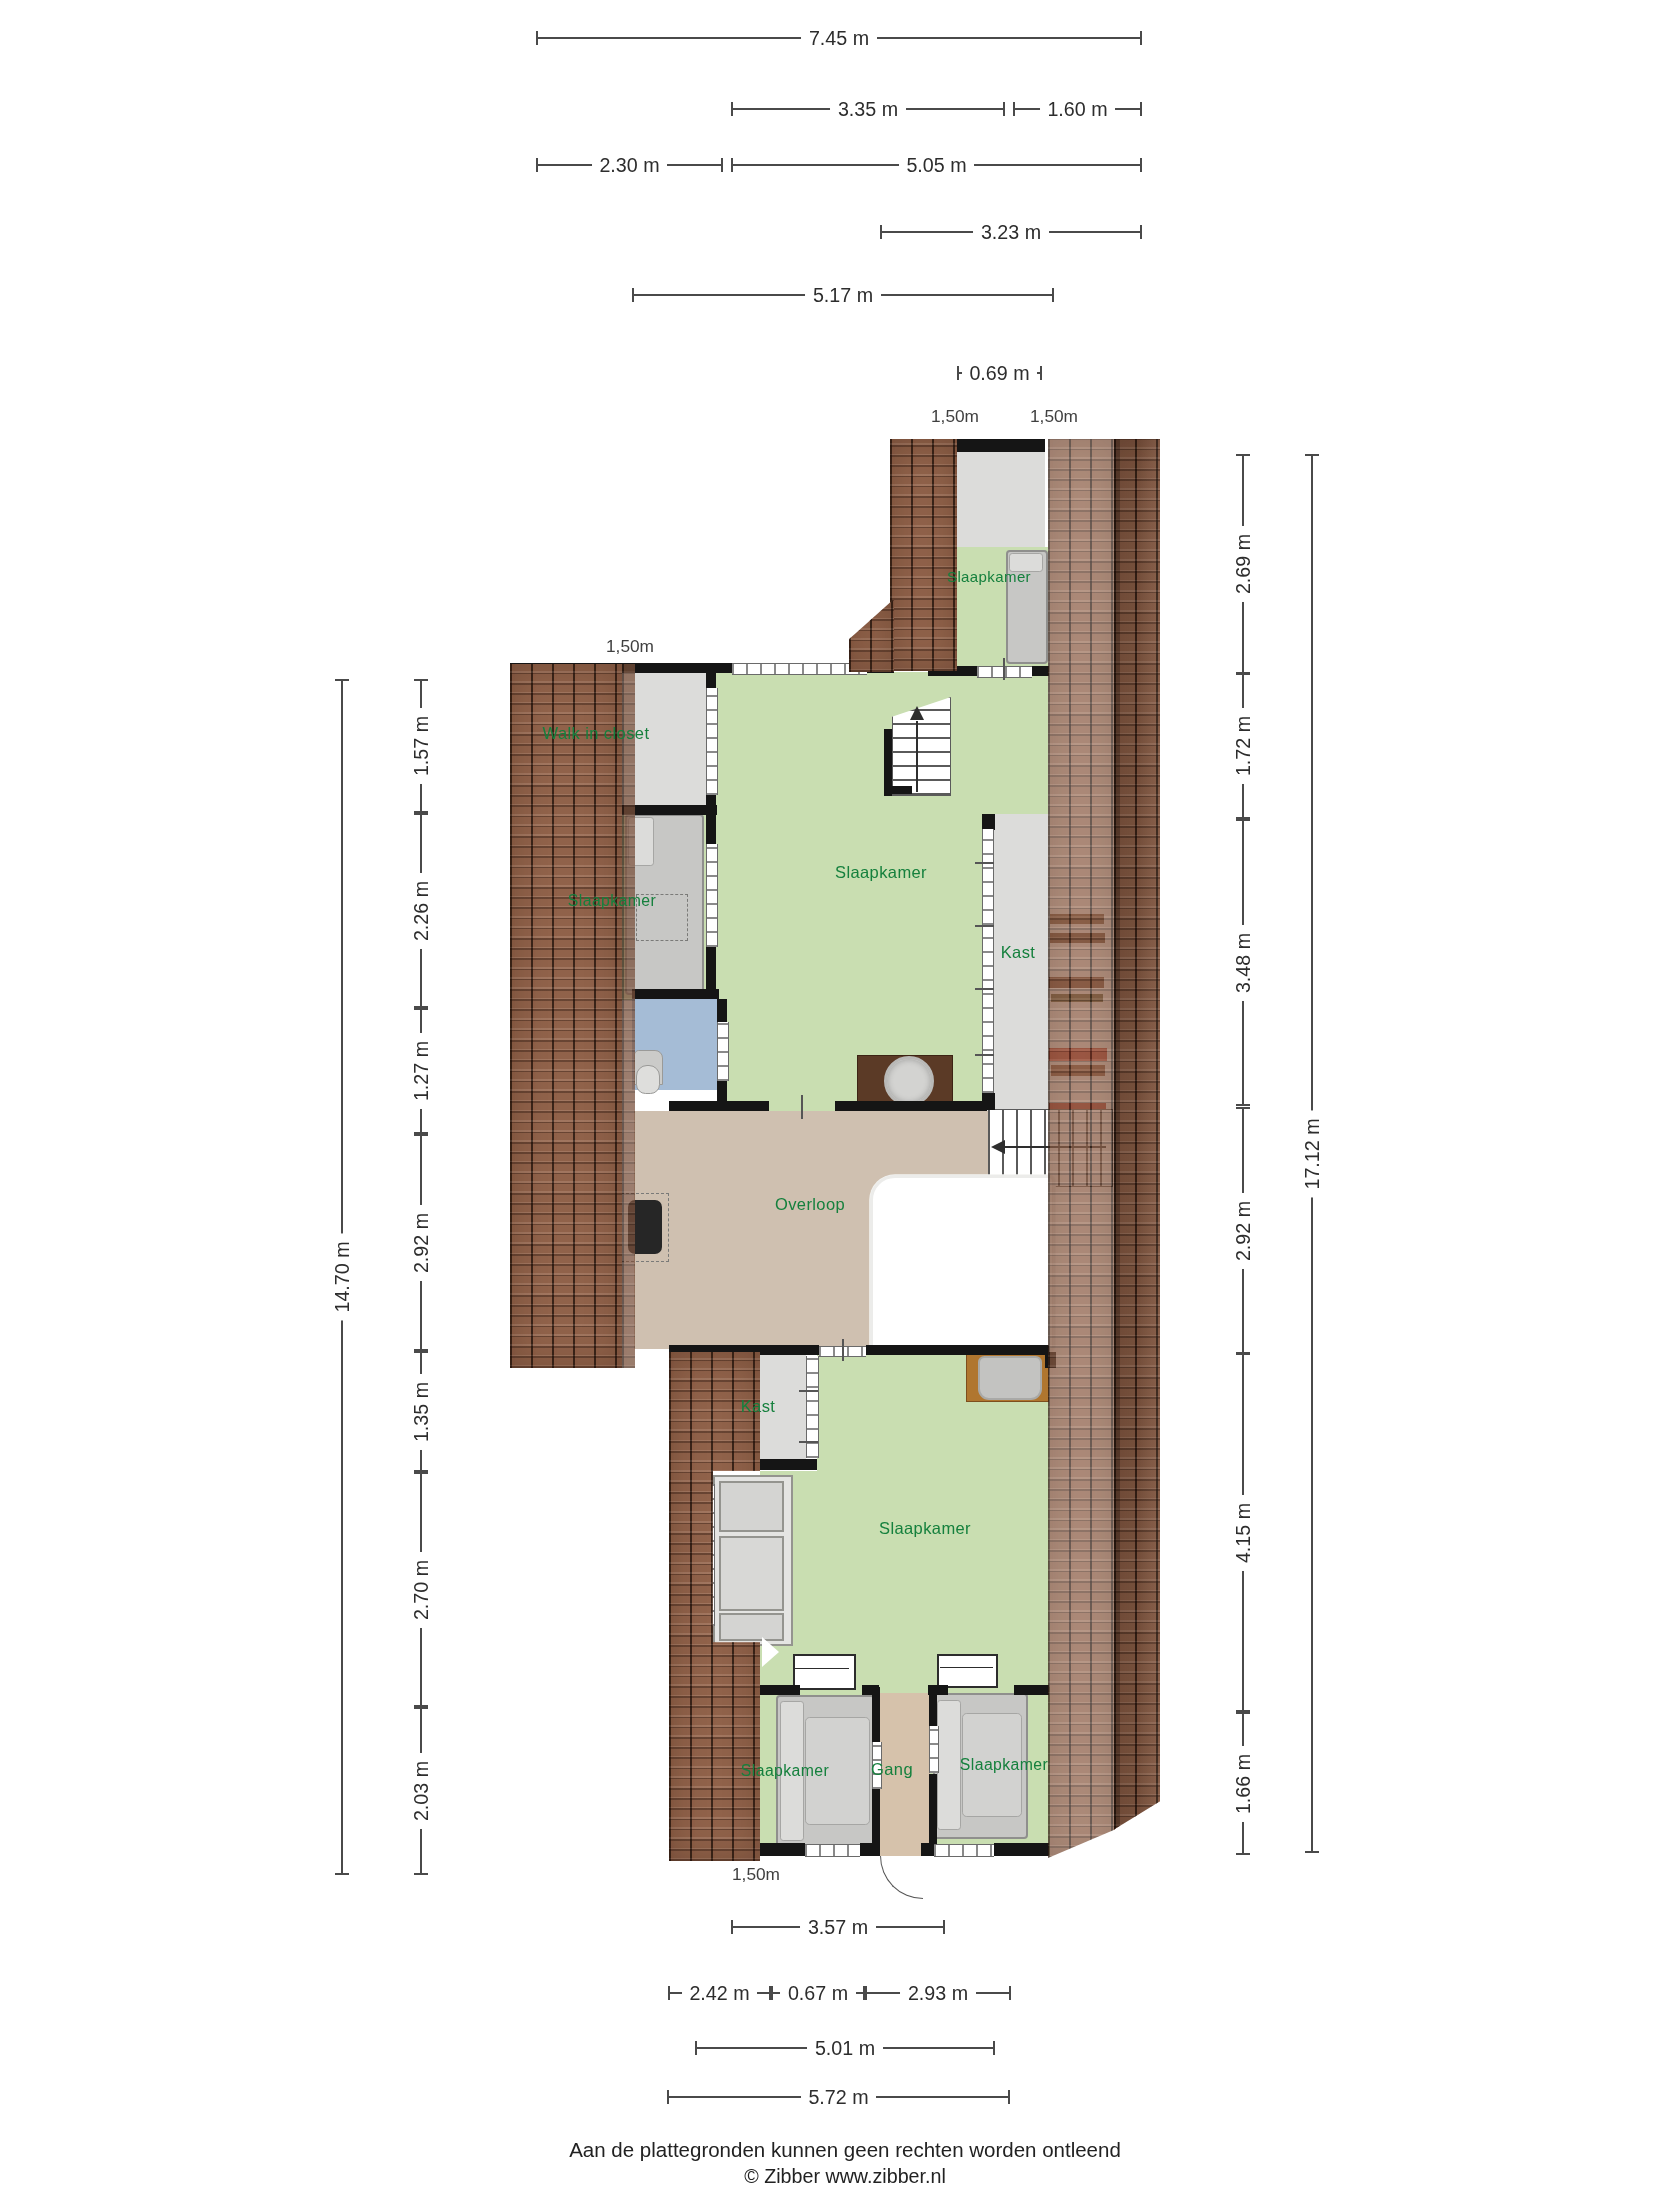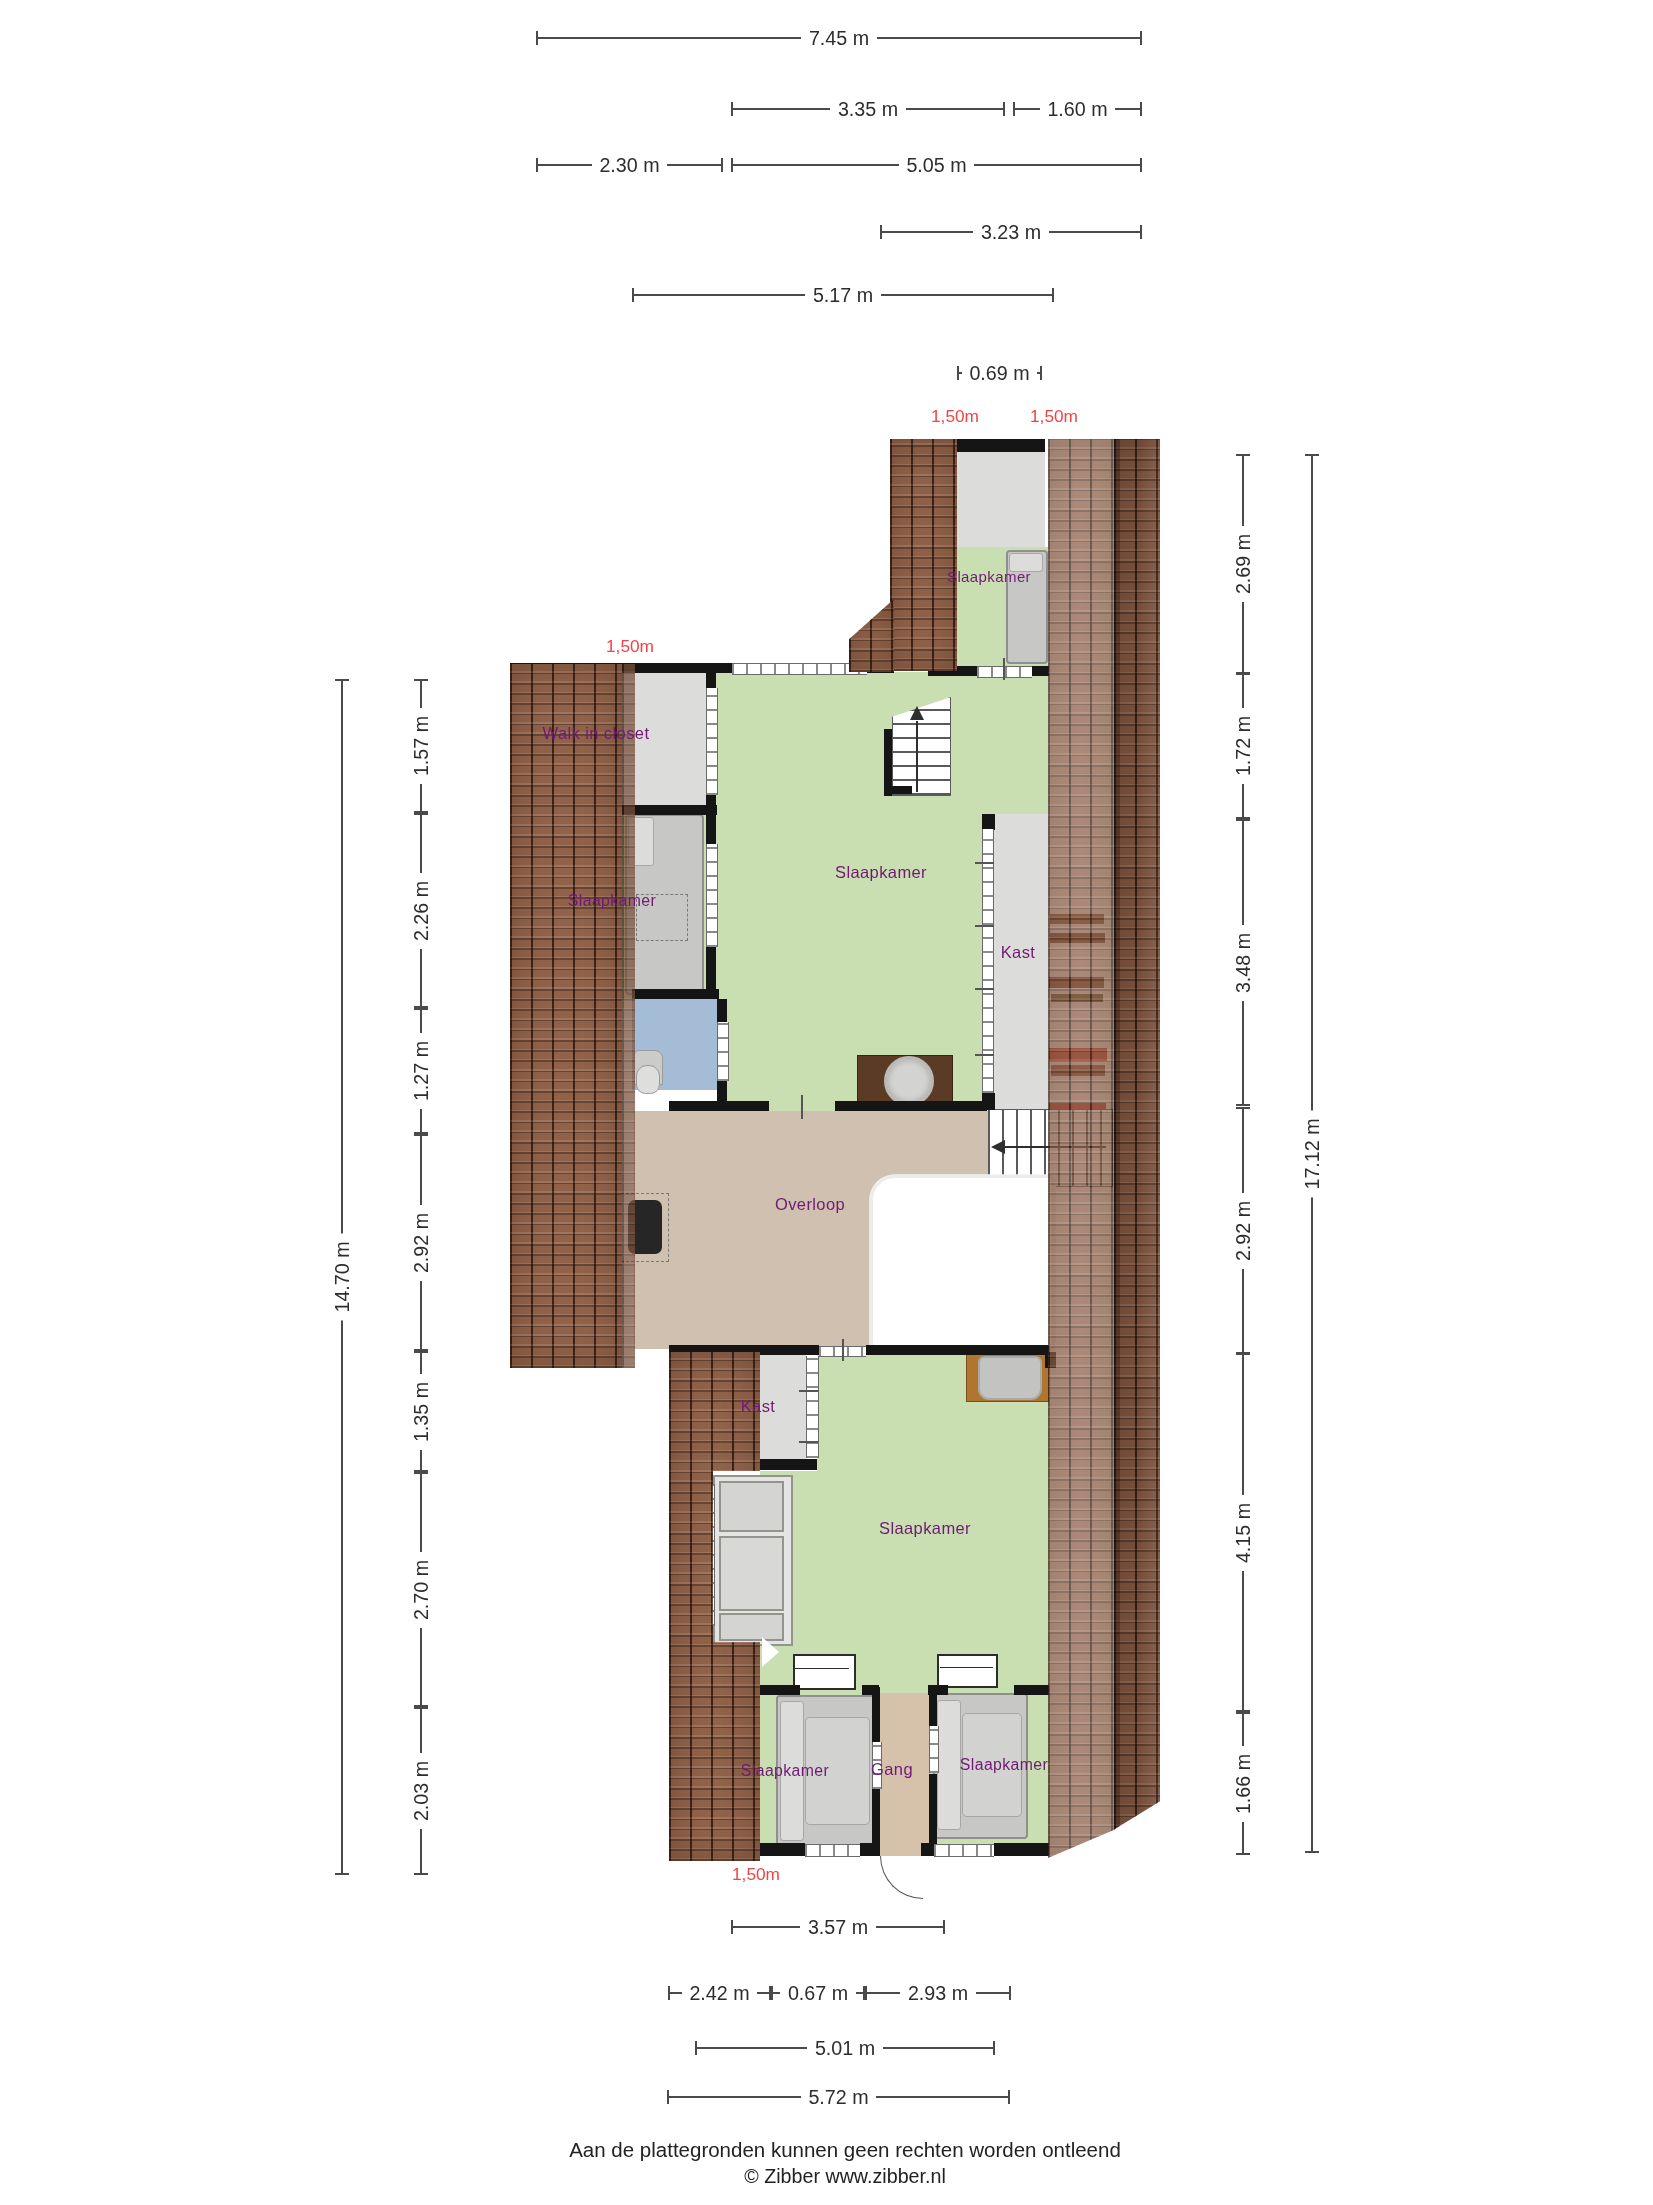--- a/index.html
+++ b/index.html
@@ -24,23 +24,23 @@
         background-image:repeating-linear-gradient(90deg,#8a8a8a 0 1.6px,transparent 1.6px 14px);}
   .winv{position:absolute;background:#fff;border-left:1.6px solid #6a6a6a;border-right:1.6px solid #6a6a6a;
         background-image:repeating-linear-gradient(0deg,#8a8a8a 0 1.6px,transparent 1.6px 14px);}
   .tickh{position:absolute;height:1.6px;background:#555;}
   .tickv{position:absolute;width:1.6px;background:#555;}
   .stairs{position:absolute;background:#fff;border:1.6px solid #5a5a5a;}
   .treads-h{background-image:repeating-linear-gradient(0deg,#5a5a5a 0 1.6px,transparent 1.6px 14px);}
   .treads-v{background-image:repeating-linear-gradient(90deg,#5a5a5a 0 1.6px,transparent 1.6px 14px);}
   .bed{position:absolute;background:var(--bed);border:2.4px solid #8f8f8d;border-radius:3.9px;}
   .pillow{position:absolute;background:#dcdcda;border:1.6px solid #a6a6a4;border-radius:3.2px;}
-  .room-label{position:absolute;transform:translate(-50%,-50%);color:#701a75;font-size:16.5px;
+  .room-label{position:absolute;transform:translate(-50%,-50%);color:#15803d;font-size:16.5px;
               white-space:nowrap;z-index:40;letter-spacing:0.4px;}
-  .meter-label{position:absolute;transform:translate(-50%,-50%);color:#ef4444;font-size:17.3px;
+  .meter-label{position:absolute;transform:translate(-50%,-50%);color:#404040;font-size:17.3px;
                white-space:nowrap;z-index:40;}
   
   .dim{position:absolute;z-index:50;color:#2d2d2d;font-size:19.7px;}
   .dim .l{position:absolute;background:var(--dim);}
   .dim.h .l{left:0;right:0;top:-0.8px;height:1.6px;}
   .dim.v .l{top:0;bottom:0;left:-0.8px;width:1.6px;}
   .dim.h .t1,.dim.h .t2{position:absolute;top:-7px;width:1.6px;height:14px;background:var(--dim);}
   .dim.h .t1{left:0;} .dim.h .t2{right:0;}
   .dim.v .t1,.dim.v .t2{position:absolute;left:-7px;width:14px;height:1.6px;background:var(--dim);}
   .dim.v .t1{top:0;} .dim.v .t2{bottom:0;}

